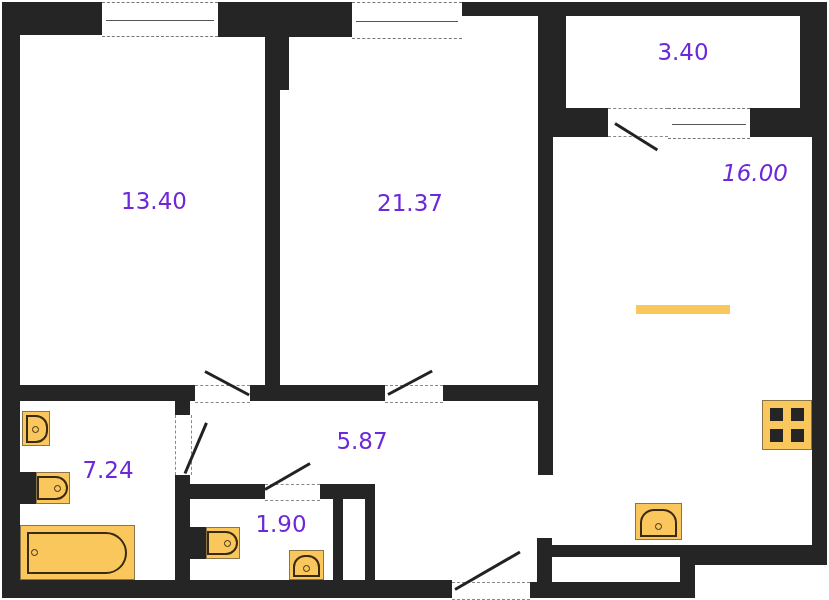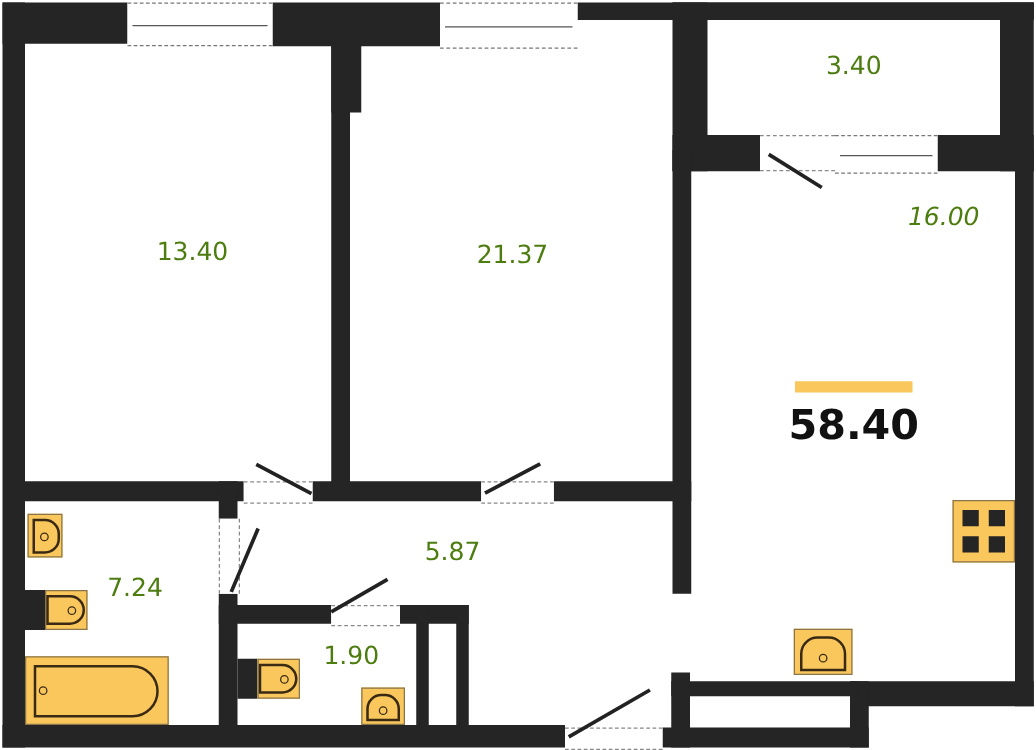--- a/index.html
+++ b/index.html
@@ -1,18 +1,18 @@
 <!DOCTYPE html>
 <html><head>
 <meta charset="utf-8">
 <style>
   html, body { margin:0; padding:0; background:#ffffff; }
   body { width:829px; height:600px; position:relative; overflow:hidden; font-family:"DejaVu Sans", sans-serif; }
   .w { position:absolute; background:#252525; }
-  .room-label { position:absolute; font-size:20px; color:#4d7c0f; transform:translate(-50%,-50%); white-space:nowrap; }
+  .room-label { position:absolute; font-size:23px; color:#6d28d9; transform:translate(-50%,-50%); white-space:nowrap; }
   .total-bar { position:absolute; background:#f9c75c; }
   .total { position:absolute; font-size:33px; font-weight:bold; color:#111; transform:translate(-50%,-50%); }
   .win { position:absolute; border-top:1px dashed #777; border-bottom:1px dashed #777; background:#fff; }
   .win::after { content:""; position:absolute; left:4px; right:4px; top:50%; border-top:1px solid #555; }
   .door-gap { position:absolute; background:#fff; border-top:1px dashed #888; border-bottom:1px dashed #888; }
   .leaf { position:absolute; height:3px; background:#222; transform-origin:0 50%; }
   .fix { position:absolute; background:#f9c75c; border:1px solid #8a7448; box-sizing:border-box; }
   .sink-inner { position:absolute; border:2px solid #3a2a14; box-sizing:border-box; }
   .dot { position:absolute; width:7px; height:7px; border:1.5px solid #3a2a14; border-radius:50%; box-sizing:border-box; }
   .stove-burner { position:absolute; width:13px; height:13px; background:#252525; }
@@ -77,21 +77,20 @@
 
   <div class="room-label" style="left:154px;top:201px;">13.40</div>
   <div class="room-label" style="left:410px;top:203px;">21.37</div>
   <div class="room-label" style="left:683px;top:52px;">3.40</div>
   <div class="room-label" style="left:755px;top:173px;font-style:italic;">16.00</div>
   <div class="room-label" style="left:362px;top:441px;">5.87</div>
   <div class="room-label" style="left:108px;top:470px;">7.24</div>
   <div class="room-label" style="left:281px;top:524px;">1.90</div>
 
   <div class="total-bar" style="left:636px;top:305px;width:94px;height:9px;"></div>
-  <div class="total" style="left:683px;top:340px;">58.40</div>
 
   <div class="fix" style="left:22px;top:411px;width:28px;height:35px;">
     <div class="sink-inner" style="left:3px;top:3px;width:22px;height:28px;border-radius:0 12px 12px 0;"></div>
     <div class="dot" style="left:9px;top:14px;"></div>
   </div>
 
   <div class="w" style="left:20px;top:472px;width:16px;height:32px;"></div>
   <div class="fix" style="left:36px;top:472px;width:34px;height:32px;">
     <div class="sink-inner" style="left:0;top:3px;width:31px;height:24px;border-radius:0 12px 12px 0;"></div>
     <div class="dot" style="left:17px;top:12px;"></div>

